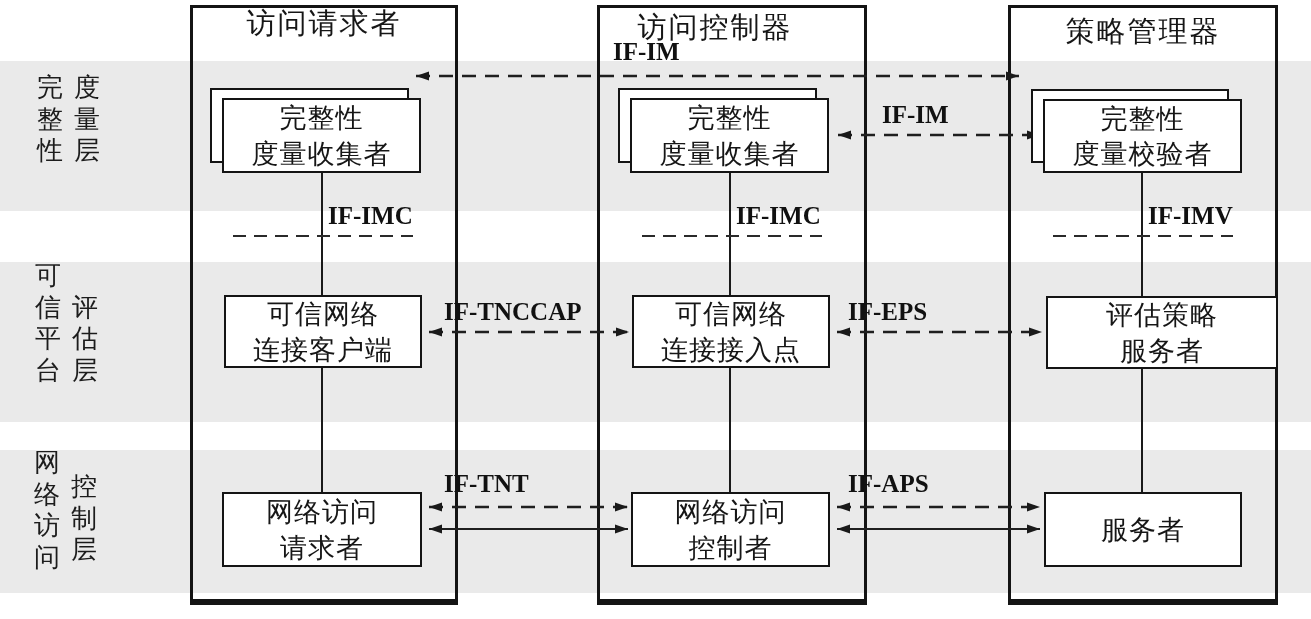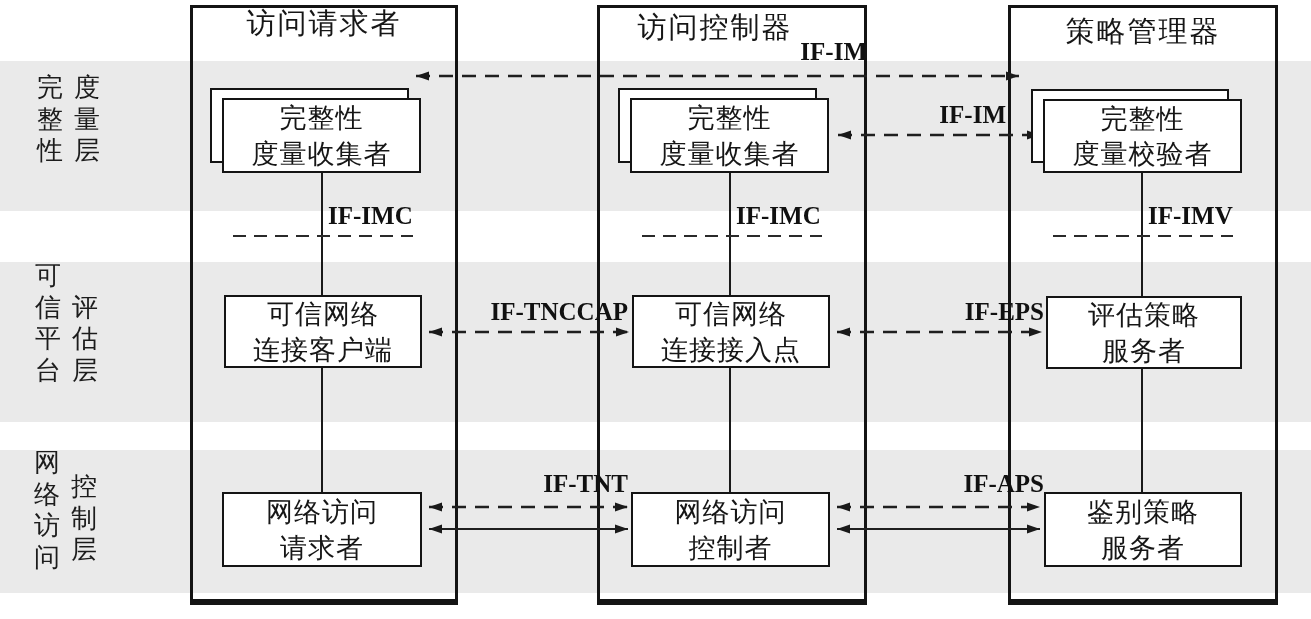--- a/index.html
+++ b/index.html
@@ -28,21 +28,21 @@
     display:flex;flex-direction:column;align-items:center;justify-content:center;
     font-size:27px;line-height:1.3;text-align:center;z-index:5;letter-spacing:1px;white-space:nowrap;
   }
   .box-back{
     position:absolute;background:#ffffff;border:2px solid #141414;box-sizing:border-box;z-index:4;
   }
   .iflabel{
     position:absolute;z-index:6;font-family:"Liberation Serif","DejaVu Serif",serif;
     font-weight:600;font-size:25px;color:#111;white-space:nowrap;
   }
-  .ifcenter{text-align:right;}
+  .ifcenter{text-align:left;margin-left:16px;}
   .layer-label{position:absolute;z-index:6;display:flex;gap:9px;font-size:26px;color:#1c1c1c;}
   .vcol{width:1.08em;line-height:1.22;word-break:break-all;text-align:center;}
   .ll1{left:36px;top:72px;}
   .ll2{left:34px;top:260px;align-items:flex-end;}
   .ll2 .vcol-b{margin-top:24px;}
   .ll3{left:33px;top:447px;}
   .ll3 .vcol-b{margin-top:24px;}
 </style>
 </head>
 <body>
@@ -137,26 +137,25 @@
   <div class="box" style="left:631px;top:492px;width:199px;height:75px;">
     <span>网络访问</span>
     <span>控制者</span>
   </div>
 
   <div class="box-back" style="left:1031px;top:89px;width:198px;height:74px;"></div>
   <div class="box" style="left:1043px;top:99px;width:199px;height:74px;">
     <span>完整性</span>
     <span>度量校验者</span>
   </div>
-  <div class="box" style="left:1046px;top:296px;width:196px;height:73px;">
+  <div class="box" style="left:1046px;top:296px;width:232px;height:73px;">
     <span>评估策略</span>
     <span>服务者</span>
   </div>
   <div class="box" style="left:1044px;top:492px;width:198px;height:75px;">
-    <span>鉴别策略</span>
     <span>服务者</span>
   </div>
 
   <div class="iflabel ifcenter" style="left:597px;top:38px;width:270px;">IF-IM</div>
   <div class="iflabel ifcenter" style="left:866px;top:101px;width:140px;">IF-IM</div>
   <div class="iflabel" style="left:328px;top:202px;">IF-IMC</div>
   <div class="iflabel" style="left:736px;top:202px;">IF-IMC</div>
   <div class="iflabel" style="left:1148px;top:202px;font-family:Liberation Serif, serif;">IF-IMV</div>
   <div class="iflabel ifcenter" style="left:428px;top:298px;width:200px;">IF-TNCCAP</div>
   <div class="iflabel ifcenter" style="left:832px;top:298px;width:212px;">IF-EPS</div>

